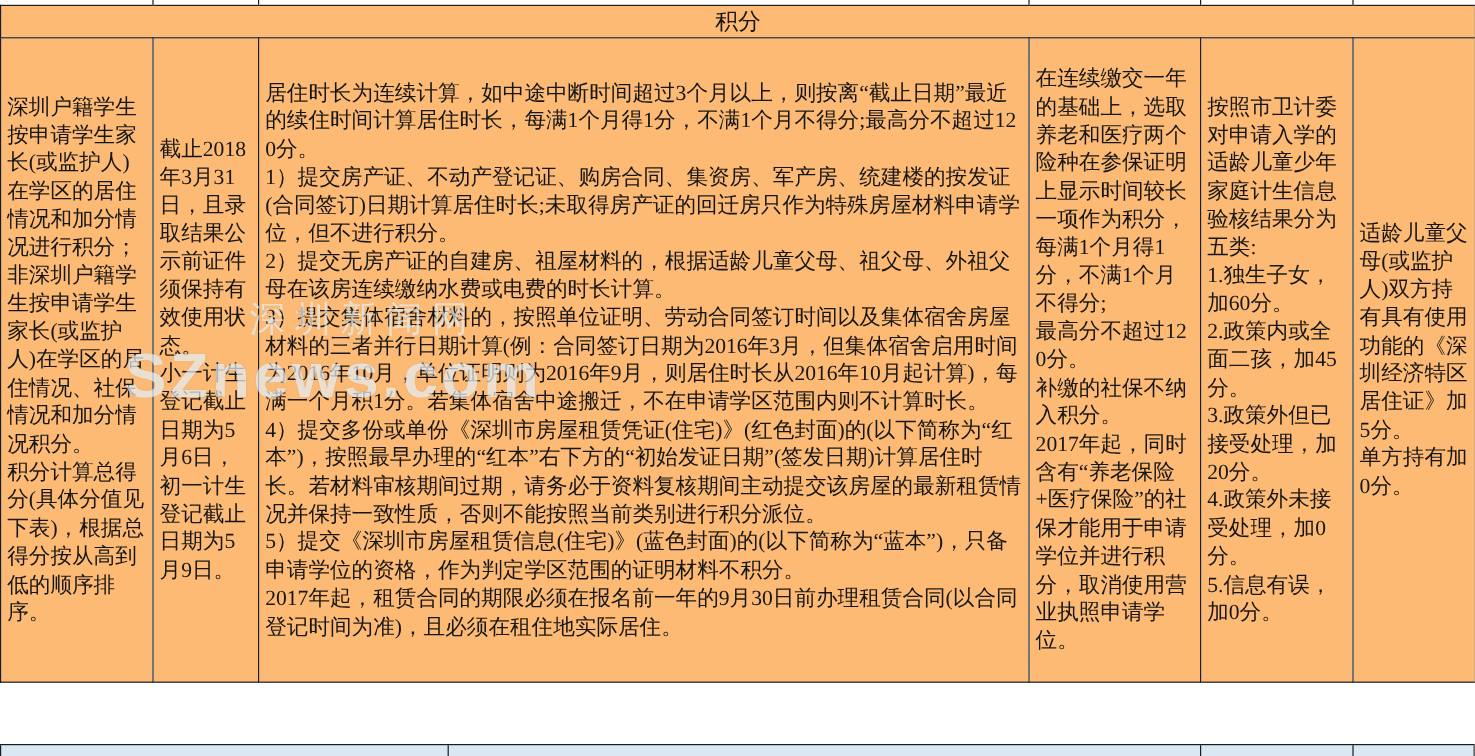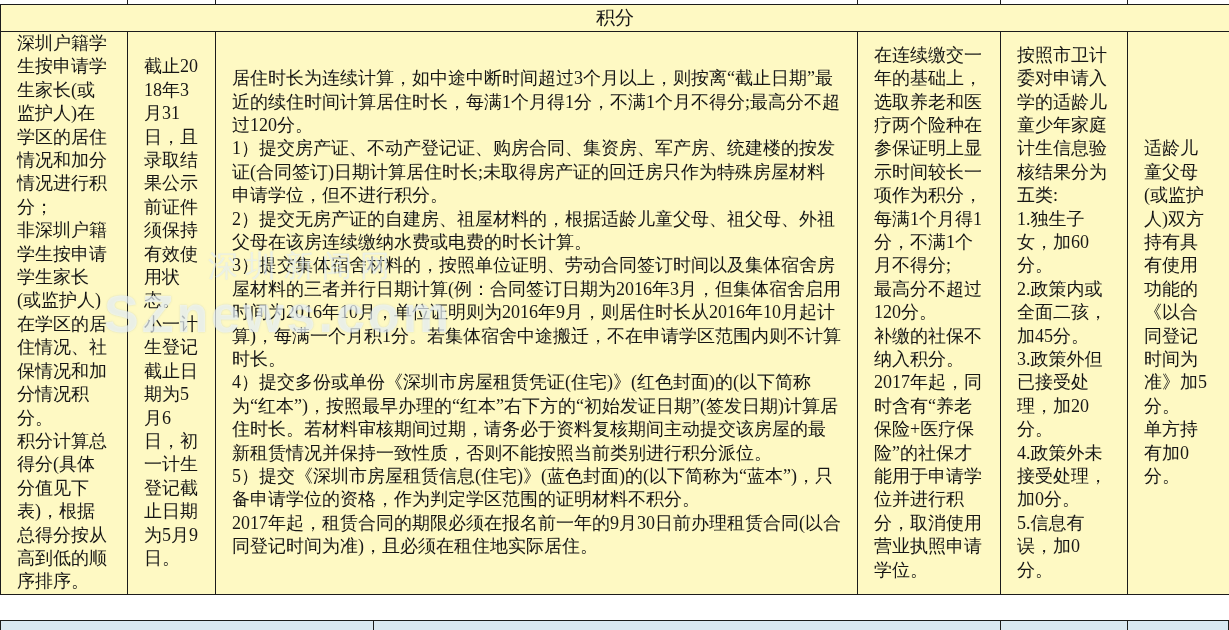--- a/index.html
+++ b/index.html
@@ -16,22 +16,22 @@
   .top-sliver .v { position:absolute; top:0; width:1px; height:4px; background:#1c1c1c; }
 
   table.points {
     position:absolute; top:4px; left:0;
     width:1229px;
     border-collapse:collapse;
     table-layout:fixed;
   }
   .points td {
     border:1px solid #1c1c1c;
-    background:#fef9c3;
-    padding:0 16px;
+    background:#fdba74;
+    padding:0 5px;
     vertical-align:middle;
     overflow:hidden;
   }
   .title-cell { text-align:center; height:21px; font-size:19px; }
   .hdr       { text-align:center; height:55px; font-size:19px; line-height:23px; }
   .body-cell {
     height:536px;
     font-size:18px;
     line-height:23.4px;
     white-space:pre-wrap;
@@ -108,21 +108,21 @@
         <td class="body-cell">在连续缴交一年的基础上，选取养老和医疗两个险种在参保证明上显示时间较长一项作为积分，每满1个月得1分，不满1个月不得分;
 最高分不超过120分。
 补缴的社保不纳入积分。
 2017年起，同时含有“养老保险+医疗保险”的社保才能用于申请学位并进行积分，取消使用营业执照申请学位。</td>
         <td class="body-cell">按照市卫计委对申请入学的适龄儿童少年家庭计生信息验核结果分为五类:
 1.独生子女，加60分。
 2.政策内或全面二孩，加45分。
 3.政策外但已接受处理，加20分。
 4.政策外未接受处理，加0分。
 5.信息有误，加0分。</td>
-        <td class="body-cell">适龄儿童父母(或监护人)双方持有具有使用功能的《以合同登记时间为准》加5分。
+        <td class="body-cell">适龄儿童父母(或监护人)双方持有具有使用功能的《深圳经济特区居住证》加5分。
 单方持有加0分。</td>
       </tr>
     </tbody>
   </table>
 
   <div class="watermark wm-cn">深圳新闻网</div>
   <div class="watermark wm-en">SZnews.com</div>
 
   <div class="bottom-strip">
     <div class="v" style="left:0"></div>

